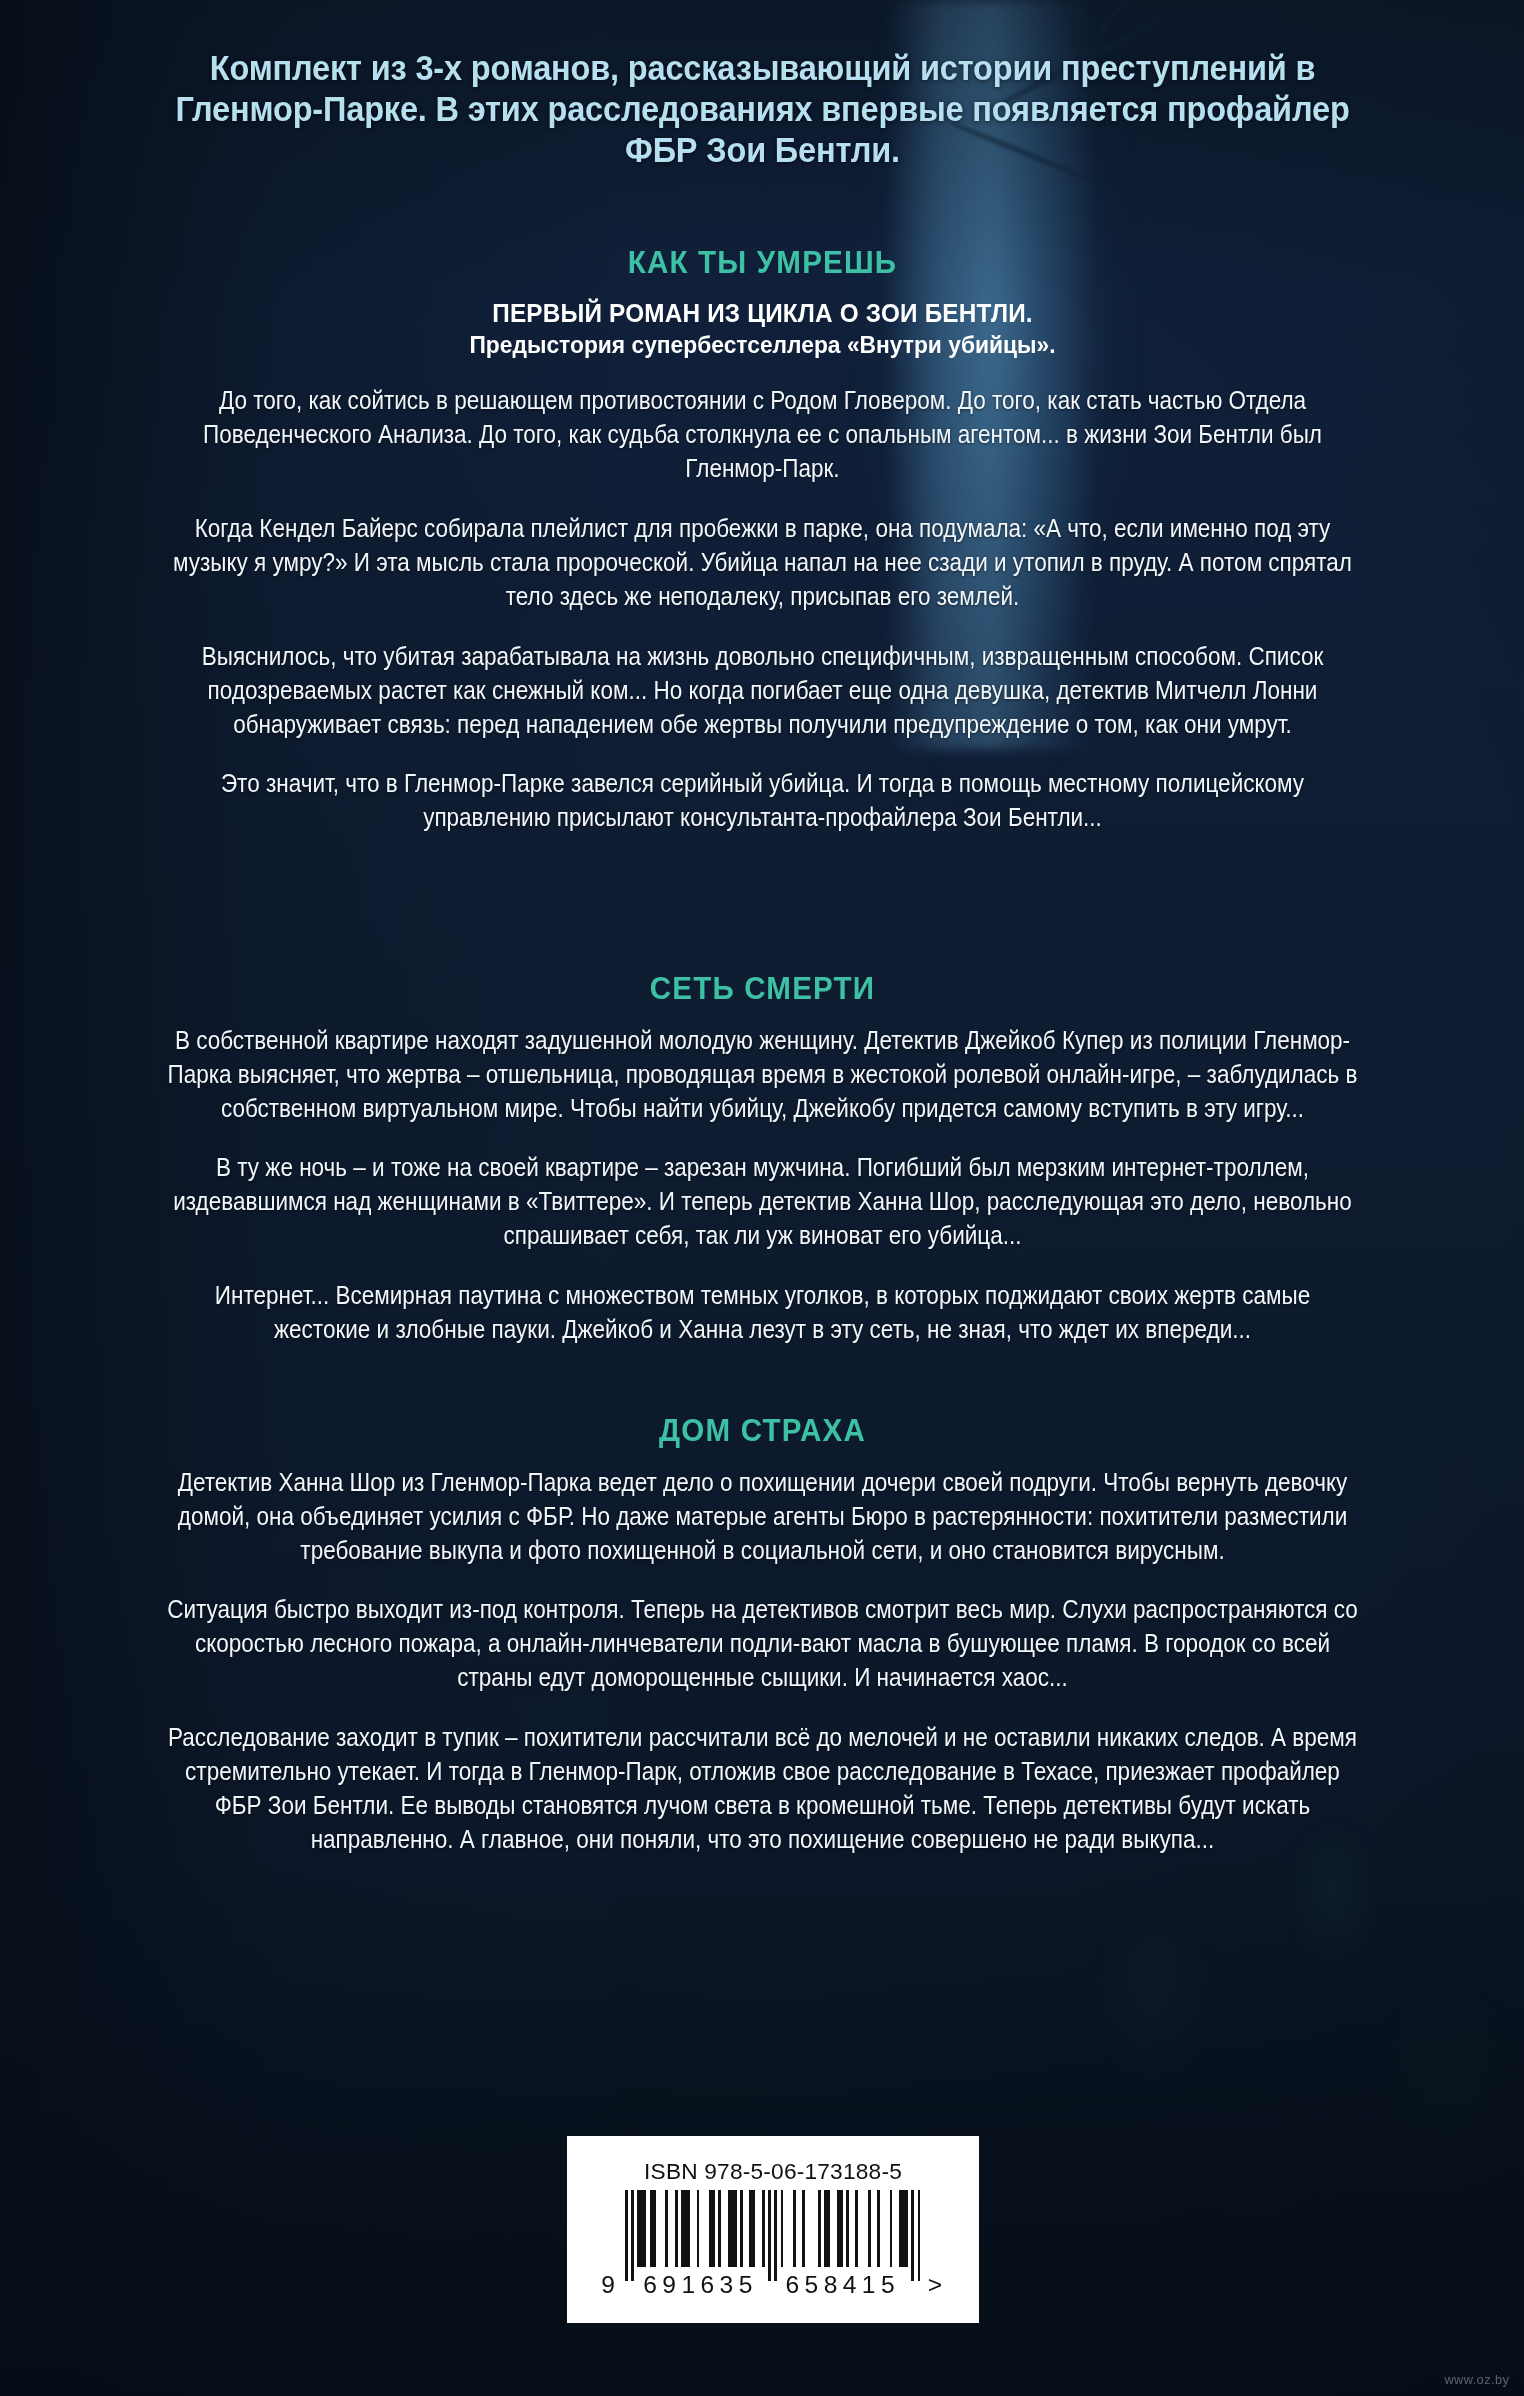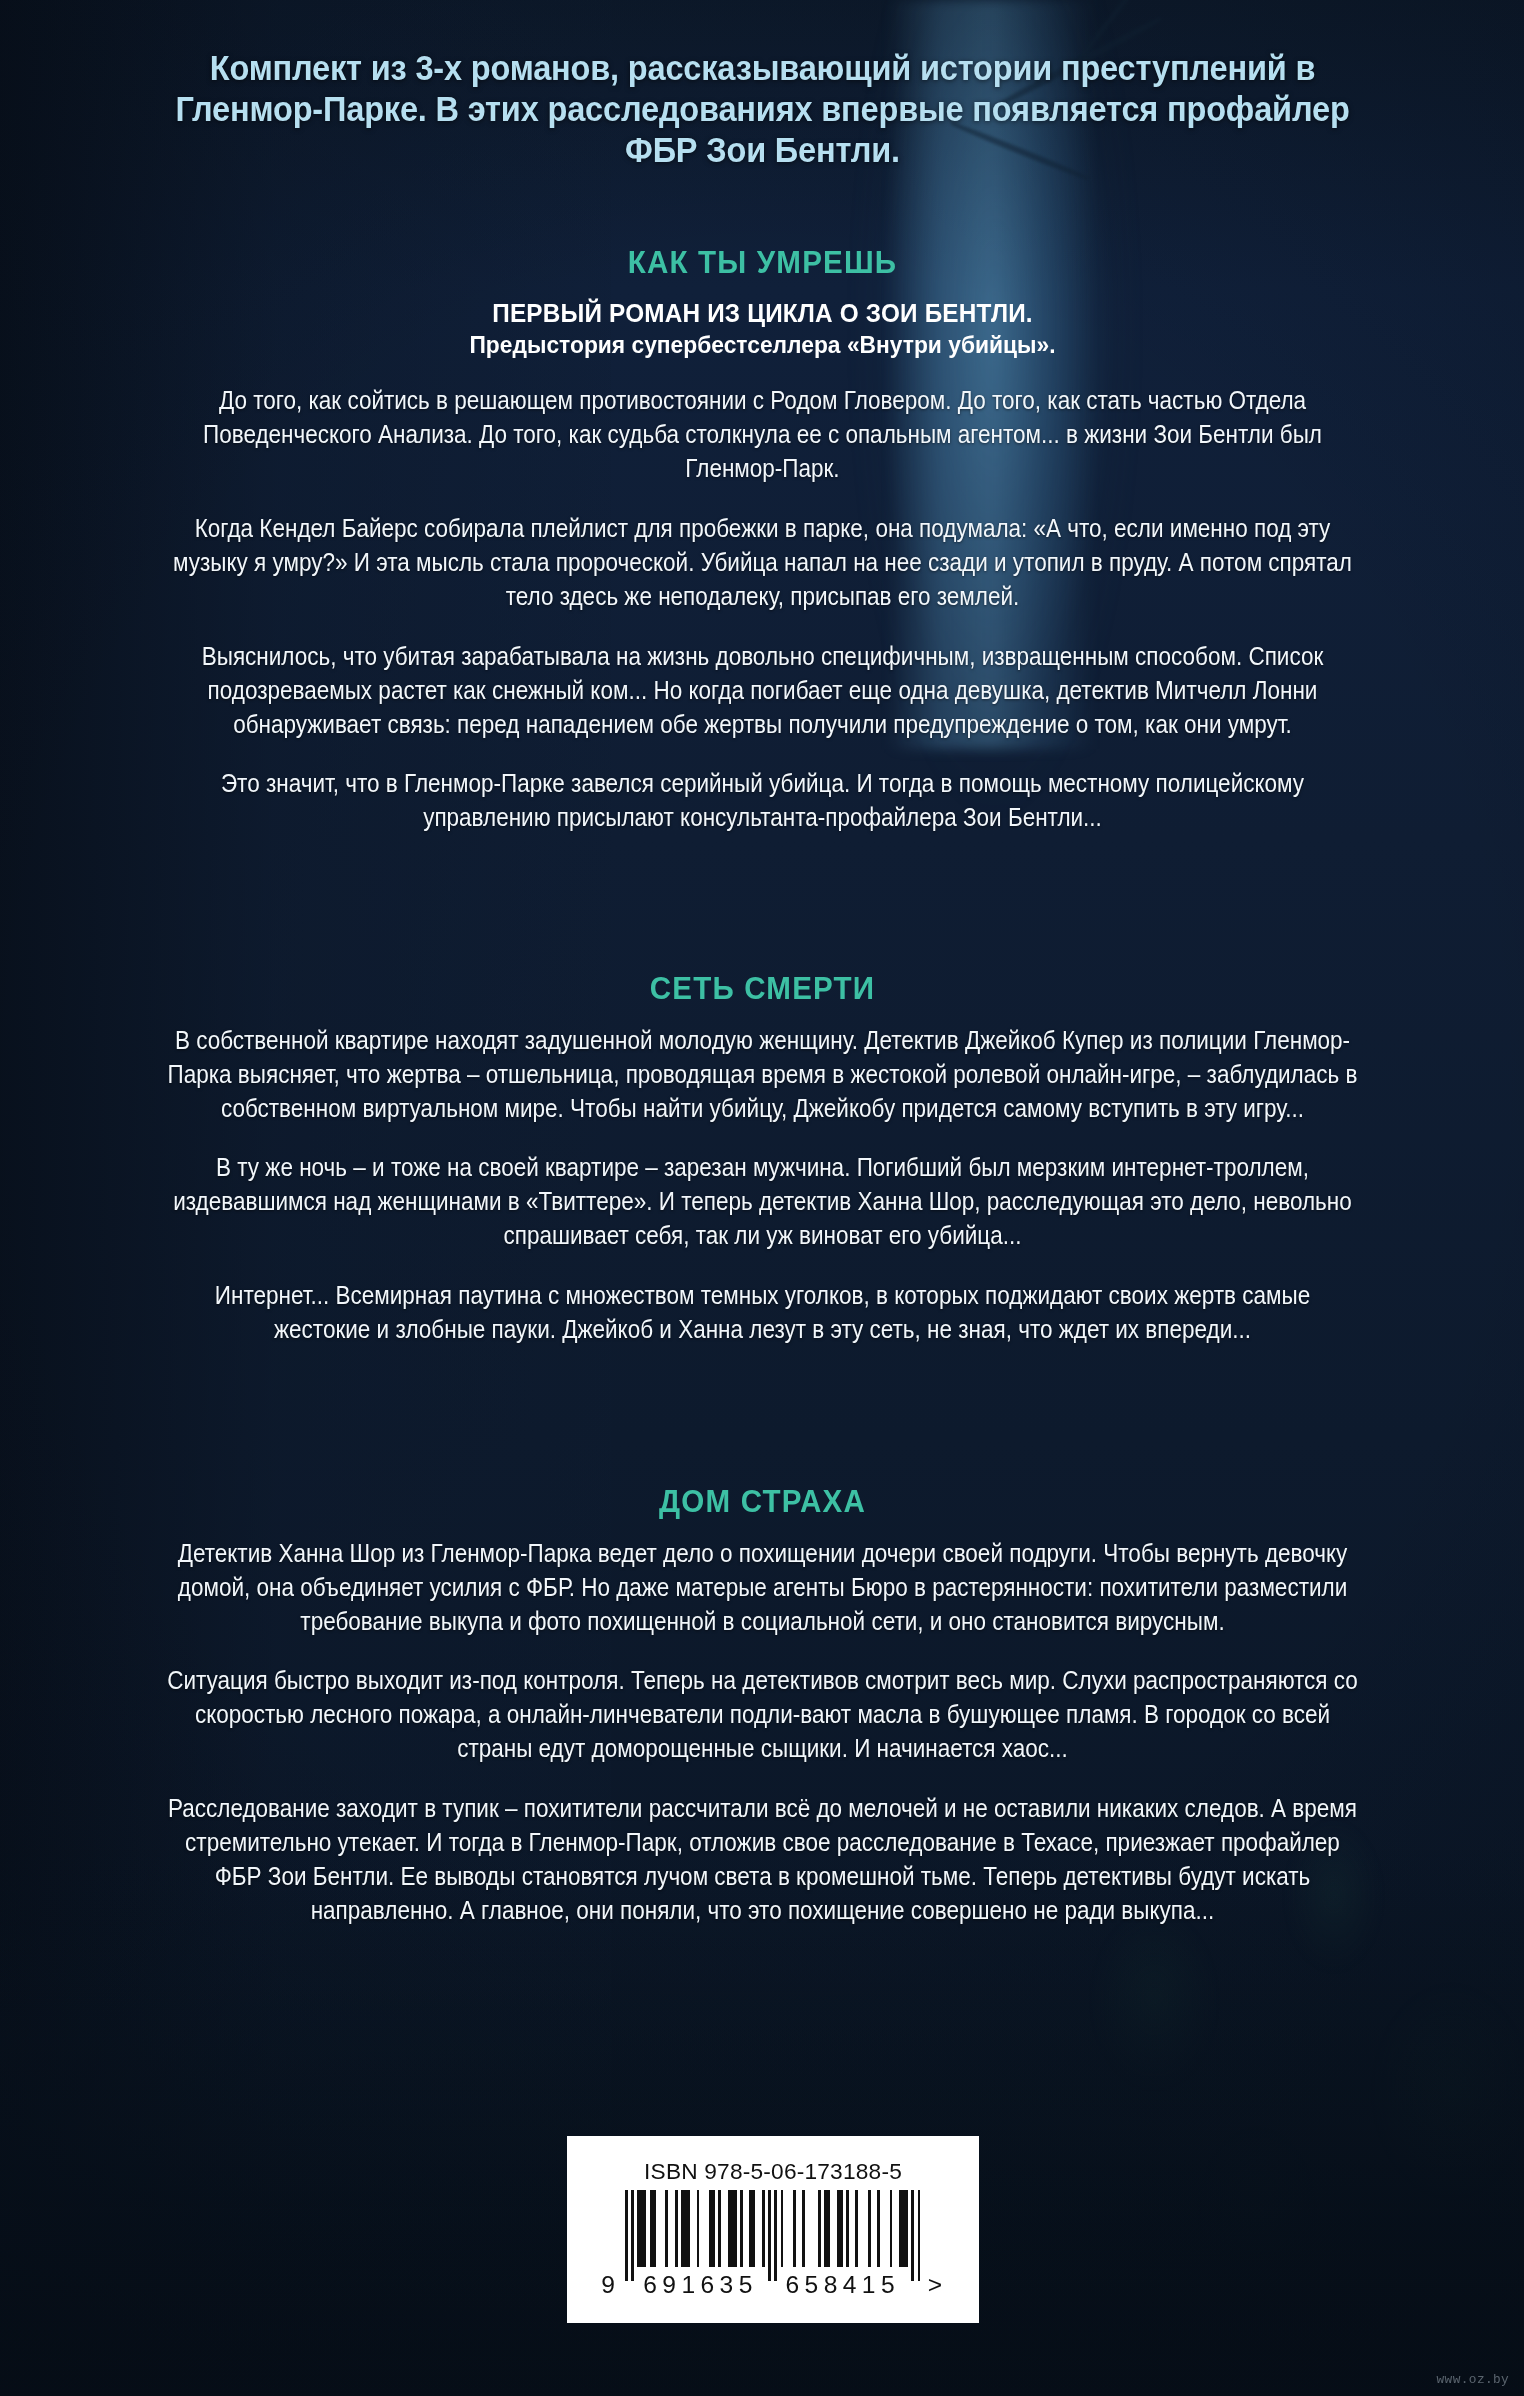--- a/index.html
+++ b/index.html
@@ -246,21 +246,21 @@
   .ean-digits .lead { margin-left: 3.9px; }
   .ean-digits .mid  { letter-spacing: 5.4px; }
   .ean-digits .tail { margin-right: 5.9px; }
 
   
   .watermark {
     position: absolute;
     right: 15.8px;
     bottom: 9.9px;
     color: rgba(190,205,215,0.45);
-    font-family: Liberation Mono, monospace;
+    font-family: Liberation Sans, sans-serif;
     font-size: 12.8px;
     letter-spacing: 0.4px;
     z-index: 7;
   }
 </style>
 </head>
 <body>
 
 <div id="cover">
 
@@ -289,21 +289,21 @@
     <div class="section" style="top:244px;">
       <h2 class="sec-title">КАК ТЫ УМРЕШЬ</h2>
       <p class="sec-sub1">ПЕРВЫЙ РОМАН ИЗ ЦИКЛА О ЗОИ БЕНТЛИ.</p>
       <p class="sec-sub2">Предыстория супербестселлера «Внутри убийцы».</p>
       <p class="para">До того, как сойтись в решающем противостоянии с Родом Гловером. До того, как стать частью Отдела Поведенческого Анализа. До того, как судьба столкнула ее с опальным агентом... в жизни Зои Бентли был Гленмор-Парк.</p>
       <p class="para">Когда Кендел Байерс собирала плейлист для пробежки в парке, она подумала: «А что, если именно под эту музыку я умру?» И эта мысль стала пророческой. Убийца напал на нее сзади и утопил в пруду. А потом спрятал тело здесь же неподалеку, присыпав его землей.</p>
       <p class="para">Выяснилось, что убитая зарабатывала на жизнь довольно специфичным, извращенным способом. Список подозреваемых растет как снежный ком... Но когда погибает еще одна девушка, детектив Митчелл Лонни обнаруживает связь: перед нападением обе жертвы получили предупреждение о том, как они умрут.</p>
       <p class="para">Это значит, что в Гленмор-Парке завелся серийный убийца. И тогда в помощь местному полицейскому управлению присылают консультанта-профайлера Зои Бентли...</p>
     </div>
 
-    <div class="section" style="top:1483px;">
+    <div class="section" style="top:1412px;">
       <h2 class="sec-title">ДОМ СТРАХА</h2>
       <p class="para">Детектив Ханна Шор из Гленмор-Парка ведет дело о похищении дочери своей подруги. Чтобы вернуть девочку домой, она объединяет усилия с ФБР. Но даже матерые агенты Бюро в растерянности: похитители разместили требование выкупа и фото похищенной в социальной сети, и оно становится вирусным.</p>
       <p class="para">Ситуация быстро выходит из-под контроля. Теперь на детективов смотрит весь мир. Слухи распространяются со скоростью лесного пожара, а онлайн-линчеватели подли-вают масла в бушующее пламя. В городок со всей страны едут доморощенные сыщики. И начинается хаос...</p>
       <p class="para">Расследование заходит в тупик – похитители рассчитали всё до мелочей и не оставили никаких следов. А время стремительно утекает. И тогда в Гленмор-Парк, отложив свое расследование в Техасе, приезжает профайлер ФБР Зои Бентли. Ее выводы становятся лучом света в кромешной тьме. Теперь детективы будут искать направленно. А главное, они поняли, что это похищение совершено не ради выкупа...</p>
     </div>
 
   </div>
 
   <div class="barcode-box">
     <div class="isbn-text">ISBN 978-5-06-173188-5</div>

